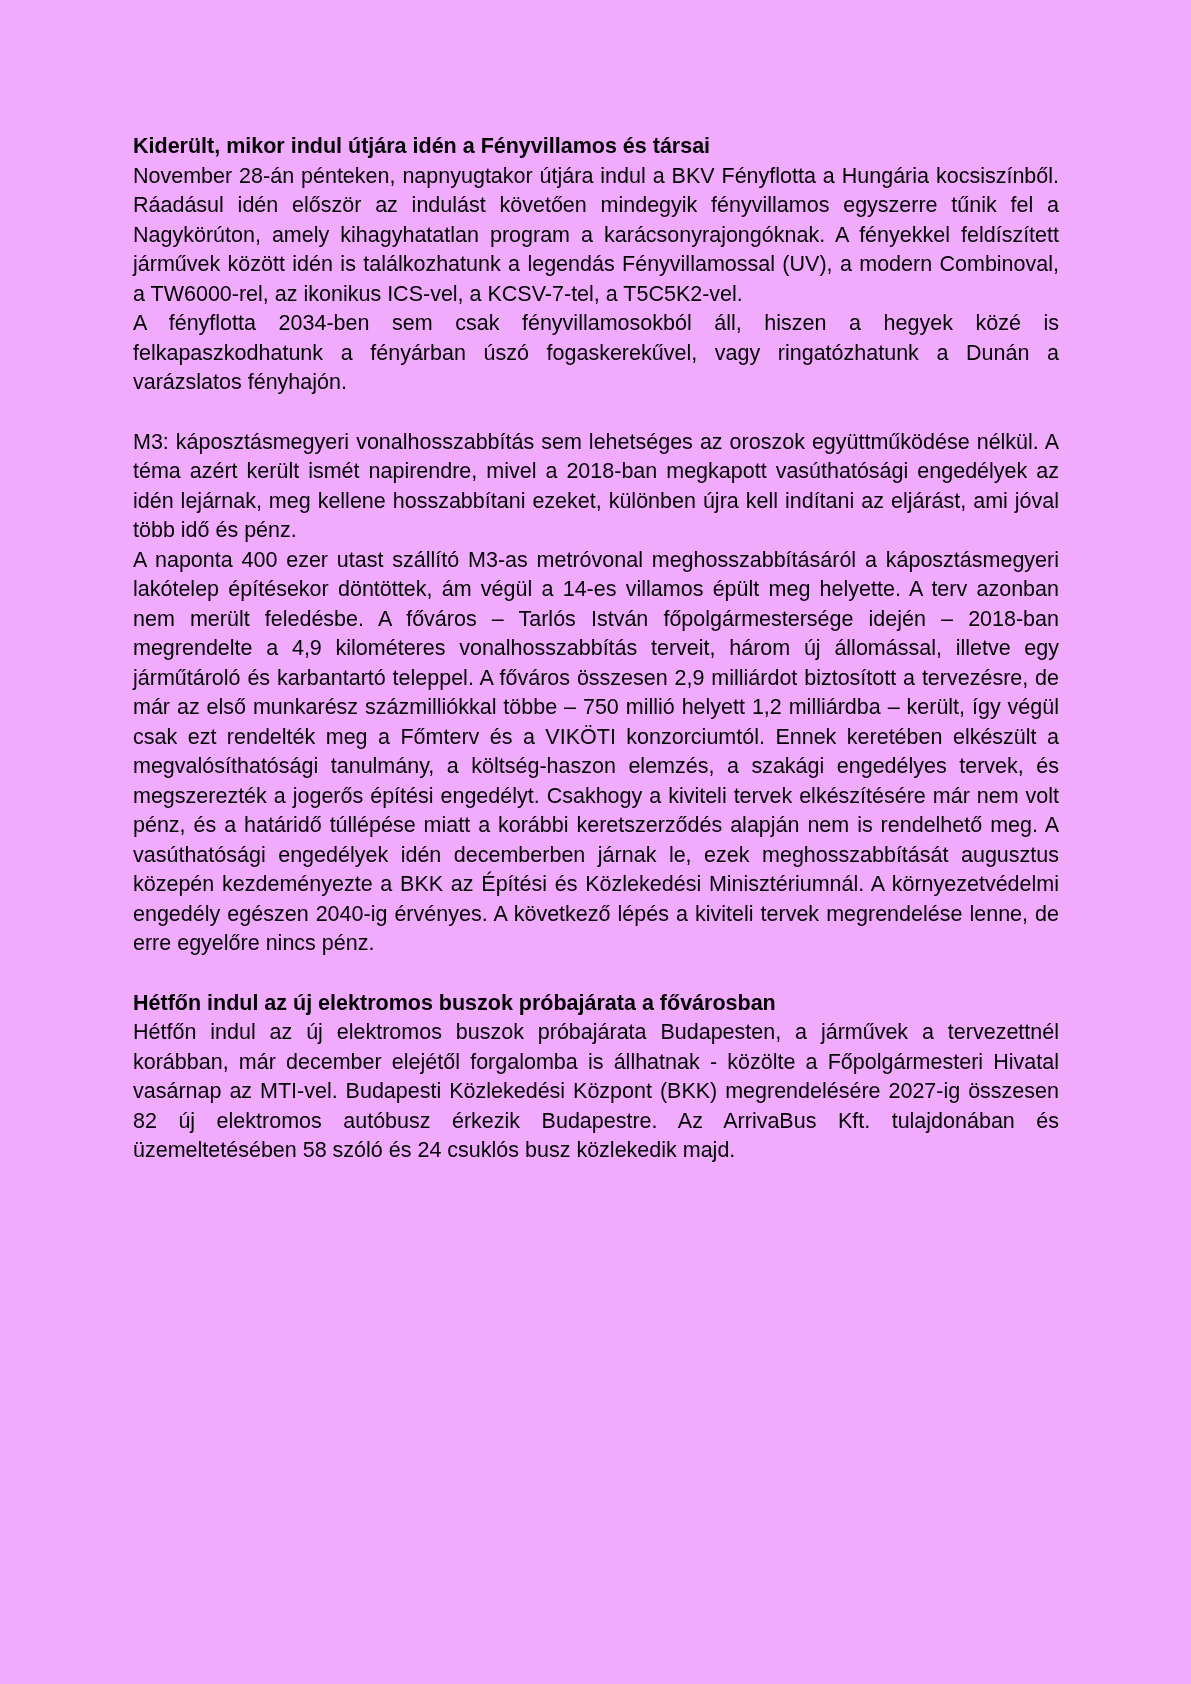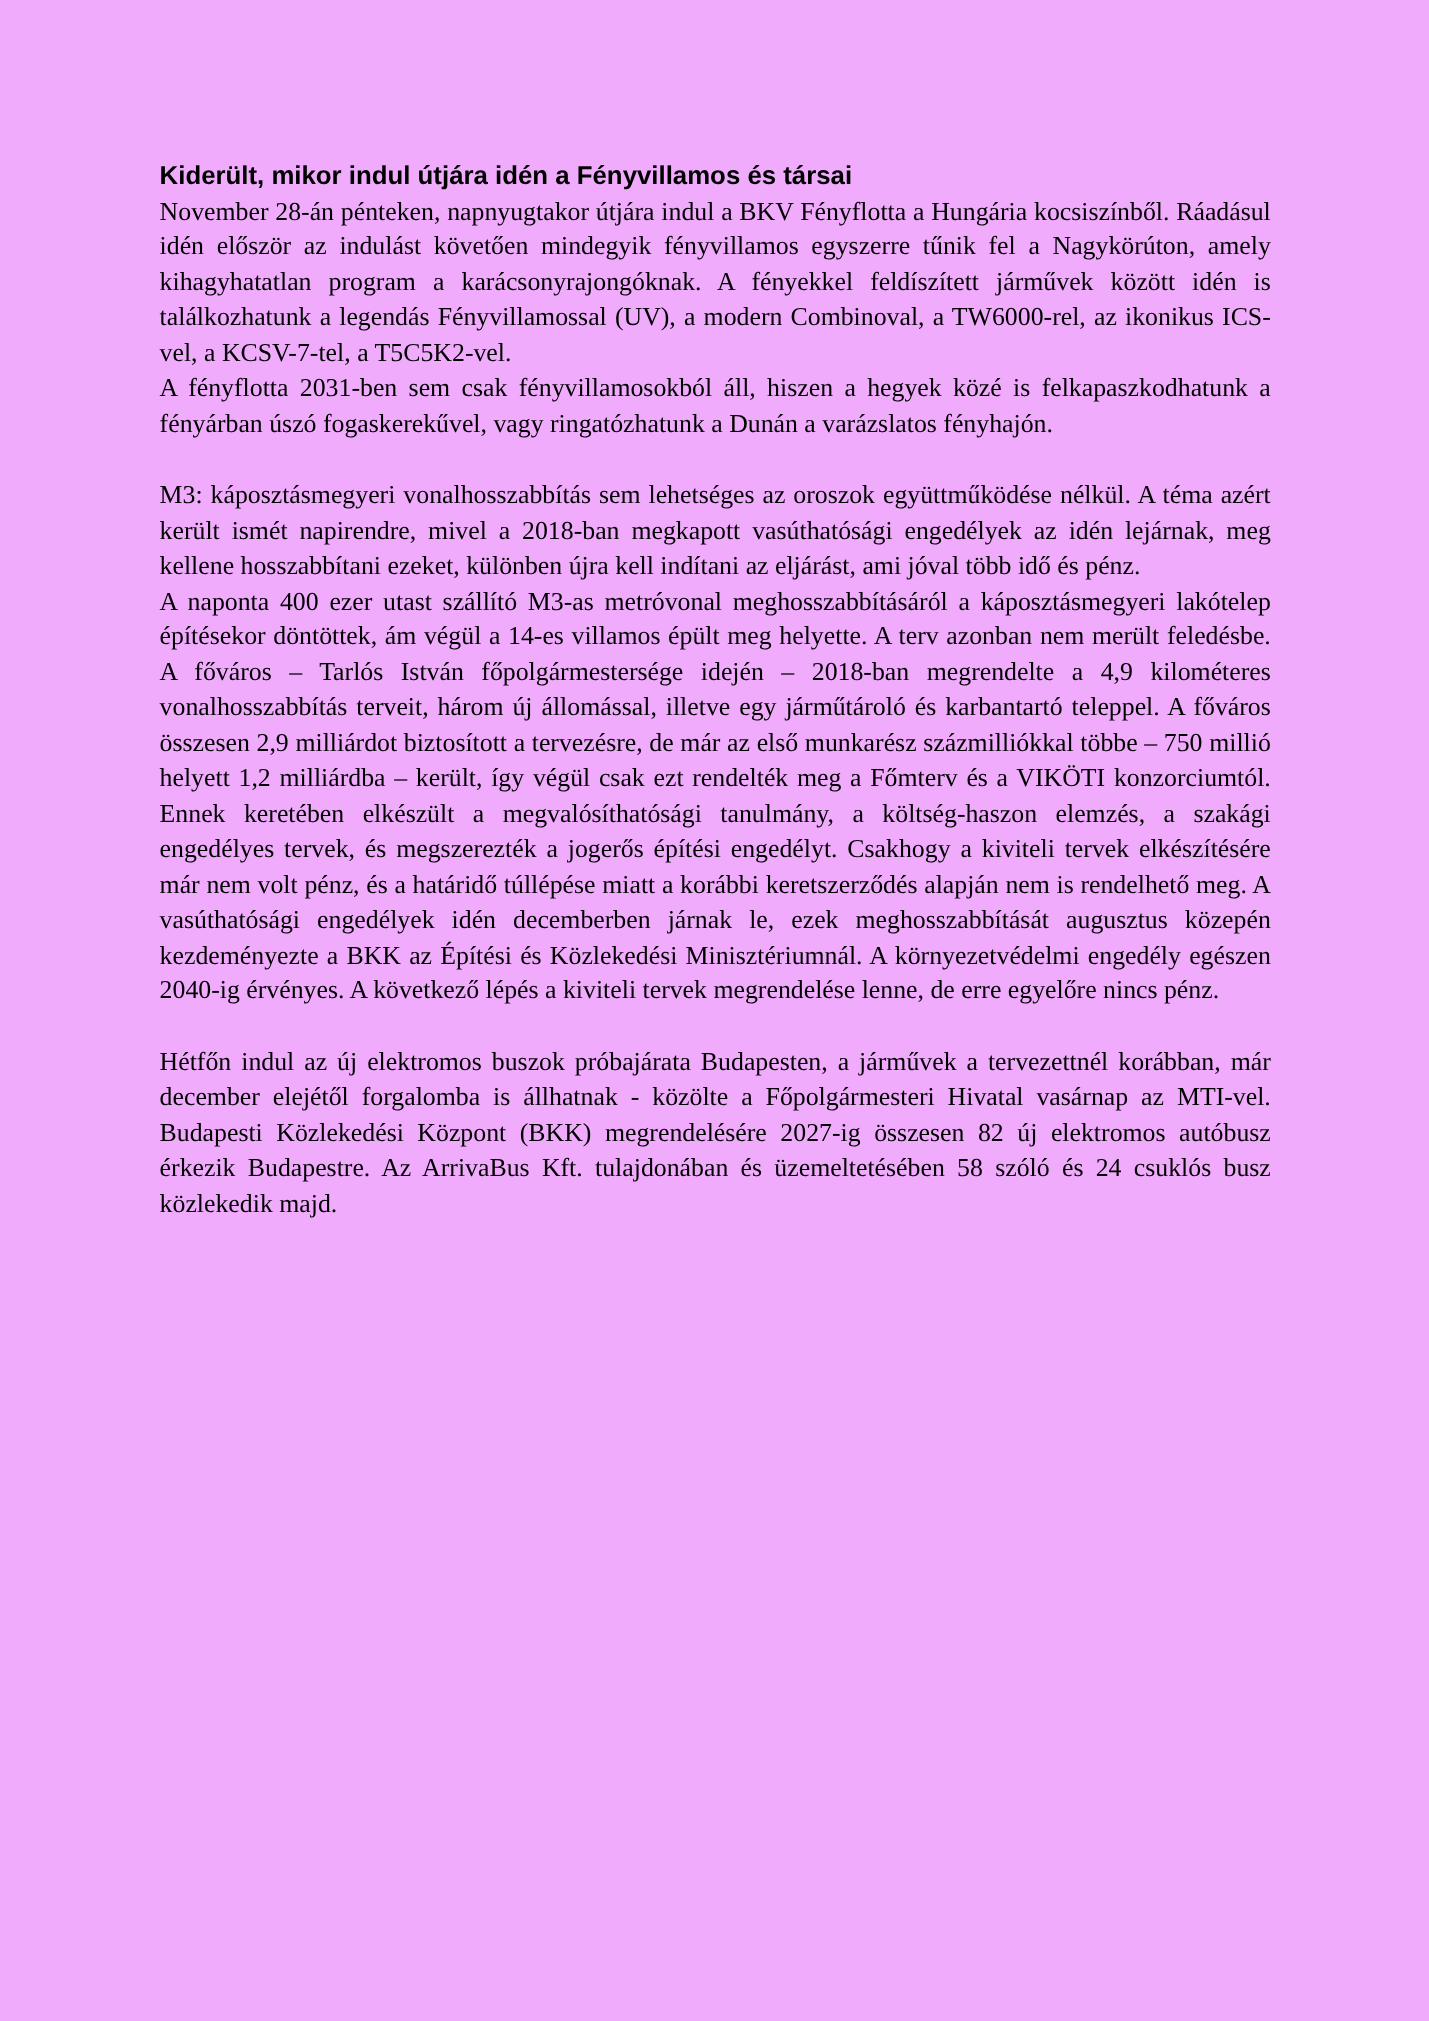--- a/index.html
+++ b/index.html
@@ -32,36 +32,36 @@
     line-height: 29.5px;
     font-weight: bold;
     margin: 0;
     padding: 0;
   }
   .paragraph {
     margin: 0;
     padding: 0;
     text-align: justify;
     text-justify: inter-word;
-    font-family: Liberation Serif, serif;
   }
 </style>
 </head>
 <body>
 
 <div class="page">
 
   <section class="section">
     <h2 class="section-heading">Kiderült, mikor indul útjára idén a Fényvillamos és társai</h2>
     <p class="paragraph">November 28-án pénteken, napnyugtakor útjára indul a BKV Fényflotta a Hungária kocsiszínből. Ráadásul idén először az indulást követően mindegyik fényvillamos egyszerre tűnik fel a Nagykörúton, amely kihagyhatatlan program a karácsonyrajongóknak. A fényekkel feldíszített járművek között idén is találkozhatunk a legendás Fényvillamossal (UV), a modern Combinoval, a TW6000-rel, az ikonikus ICS-vel, a KCSV-7-tel, a T5C5K2-vel.</p>
-    <p class="paragraph">A fényflotta 2031-ben sem csak fényvillamosokból áll, hiszen a hegyek közé is felkapaszkodhatunk a fényárban úszó fogaskerekűvel, vagy ringatózhatunk a Dunán a varázslatos fényhajón.</p>
+    <p class="paragraph">A fényflotta 2034-ben sem csak fényvillamosokból áll, hiszen a hegyek közé is felkapaszkodhatunk a fényárban úszó fogaskerekűvel, vagy ringatózhatunk a Dunán a varázslatos fényhajón.</p>
   </section>
 
   <section class="section">
     <p class="paragraph">M3: káposztásmegyeri vonalhosszabbítás sem lehetséges az oroszok együttműködése nélkül. A téma azért került ismét napirendre, mivel a 2018-ban megkapott vasúthatósági engedélyek az idén lejárnak, meg kellene hosszabbítani ezeket, különben újra kell indítani az eljárást, ami jóval több idő és pénz.</p>
     <p class="paragraph">A naponta 400 ezer utast szállító M3-as metróvonal meghosszabbításáról a káposztásmegyeri lakótelep építésekor döntöttek, ám végül a 14-es villamos épült meg helyette. A terv azonban nem merült feledésbe. A főváros – Tarlós István főpolgármestersége idején – 2018-ban megrendelte a 4,9 kilométeres vonalhosszabbítás terveit, három új állomással, illetve egy járműtároló és karbantartó teleppel. A főváros összesen 2,9 milliárdot biztosított a tervezésre, de már az első munkarész százmilliókkal többe – 750 millió helyett 1,2 milliárdba – került, így végül csak ezt rendelték meg a Főmterv és a VIKÖTI konzorciumtól. Ennek keretében elkészült a megvalósíthatósági tanulmány, a költség-haszon elemzés, a szakági engedélyes tervek, és megszerezték a jogerős építési engedélyt. Csakhogy a kiviteli tervek elkészítésére már nem volt pénz, és a határidő túllépése miatt a korábbi keretszerződés alapján nem is rendelhető meg. A vasúthatósági engedélyek idén decemberben járnak le, ezek meghosszabbítását augusztus közepén kezdeményezte a BKK az Építési és Közlekedési Minisztériumnál. A környezetvédelmi engedély egészen 2040-ig érvényes. A következő lépés a kiviteli tervek megrendelése lenne, de erre egyelőre nincs pénz.</p>
   </section>
 
   <section class="section">
+    <h2 class="section-heading">Hétfőn indul az új elektromos buszok próbajárata a fővárosban</h2>
     <p class="paragraph">Hétfőn indul az új elektromos buszok próbajárata Budapesten, a járművek a tervezettnél korábban, már december elejétől forgalomba is állhatnak - közölte a Főpolgármesteri Hivatal vasárnap az MTI-vel. Budapesti Közlekedési Központ (BKK) megrendelésére 2027-ig összesen 82 új elektromos autóbusz érkezik Budapestre. Az ArrivaBus Kft. tulajdonában és üzemeltetésében 58 szóló és 24 csuklós busz közlekedik majd.</p>
   </section>
 
 </div>
 
 </body></html>

